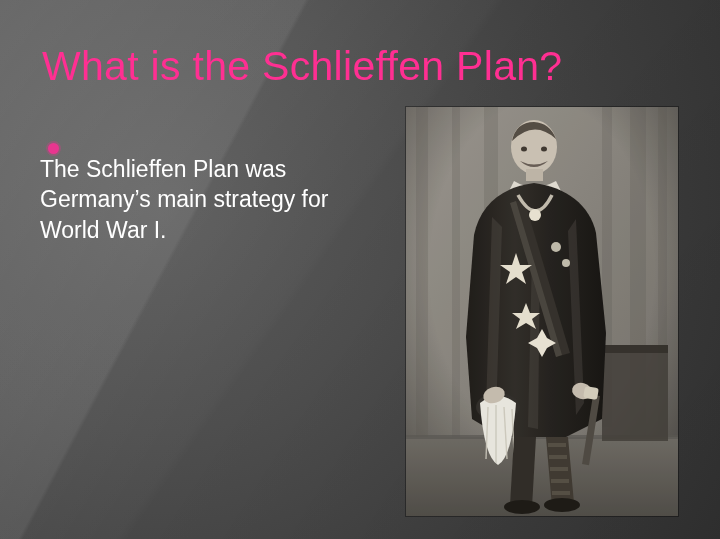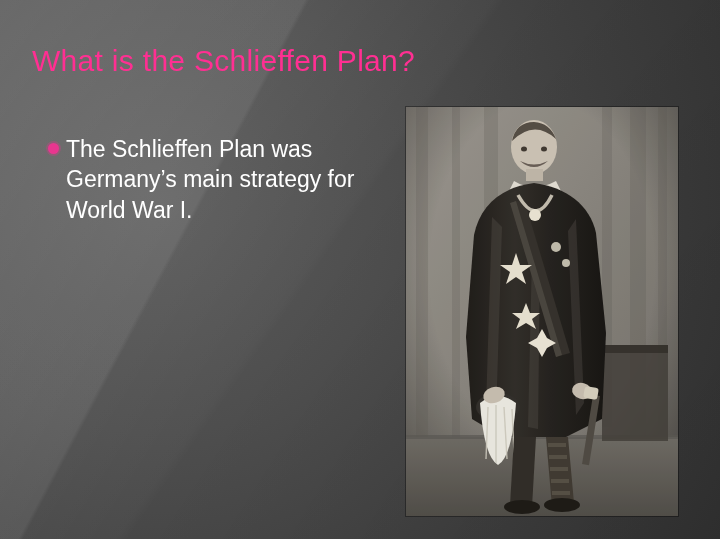--- a/index.html
+++ b/index.html
@@ -27,42 +27,43 @@
     position: absolute;
     left: -10%;
     top: -5%;
     width: 120%;
     height: 112%;
     background: linear-gradient(118deg, rgba(255,255,255,0.07) 0%, rgba(255,255,255,0.07) 33%, rgba(255,255,255,0.0) 33.4%, rgba(255,255,255,0.0) 100%);
     pointer-events: none;
   }
   .title {
     position: absolute;
-    left: 32px;
+    left: 42px;
     top: 44px;
     width: 650px;
-    font-size: 30px;
+    font-size: 41px;
     line-height: 1.1;
     color: #ff2f92;
     font-weight: normal;
     letter-spacing: 0.3px;
     white-space: nowrap;
     z-index: 3;
   }
   .bullets {
     position: absolute;
     left: 40px;
     top: 134px;
     width: 330px;
     z-index: 3;
   }
   .bullet {
     display: flex;
     align-items: flex-start;
     margin-bottom: 18px;
+    flex-direction: column;
   }
   .bullet-marker {
     flex: 0 0 auto;
     width: 26px;
     padding-top: 9px;
     display: flex;
     justify-content: center;
   }
   .marker-dot {
     width: 11px;

